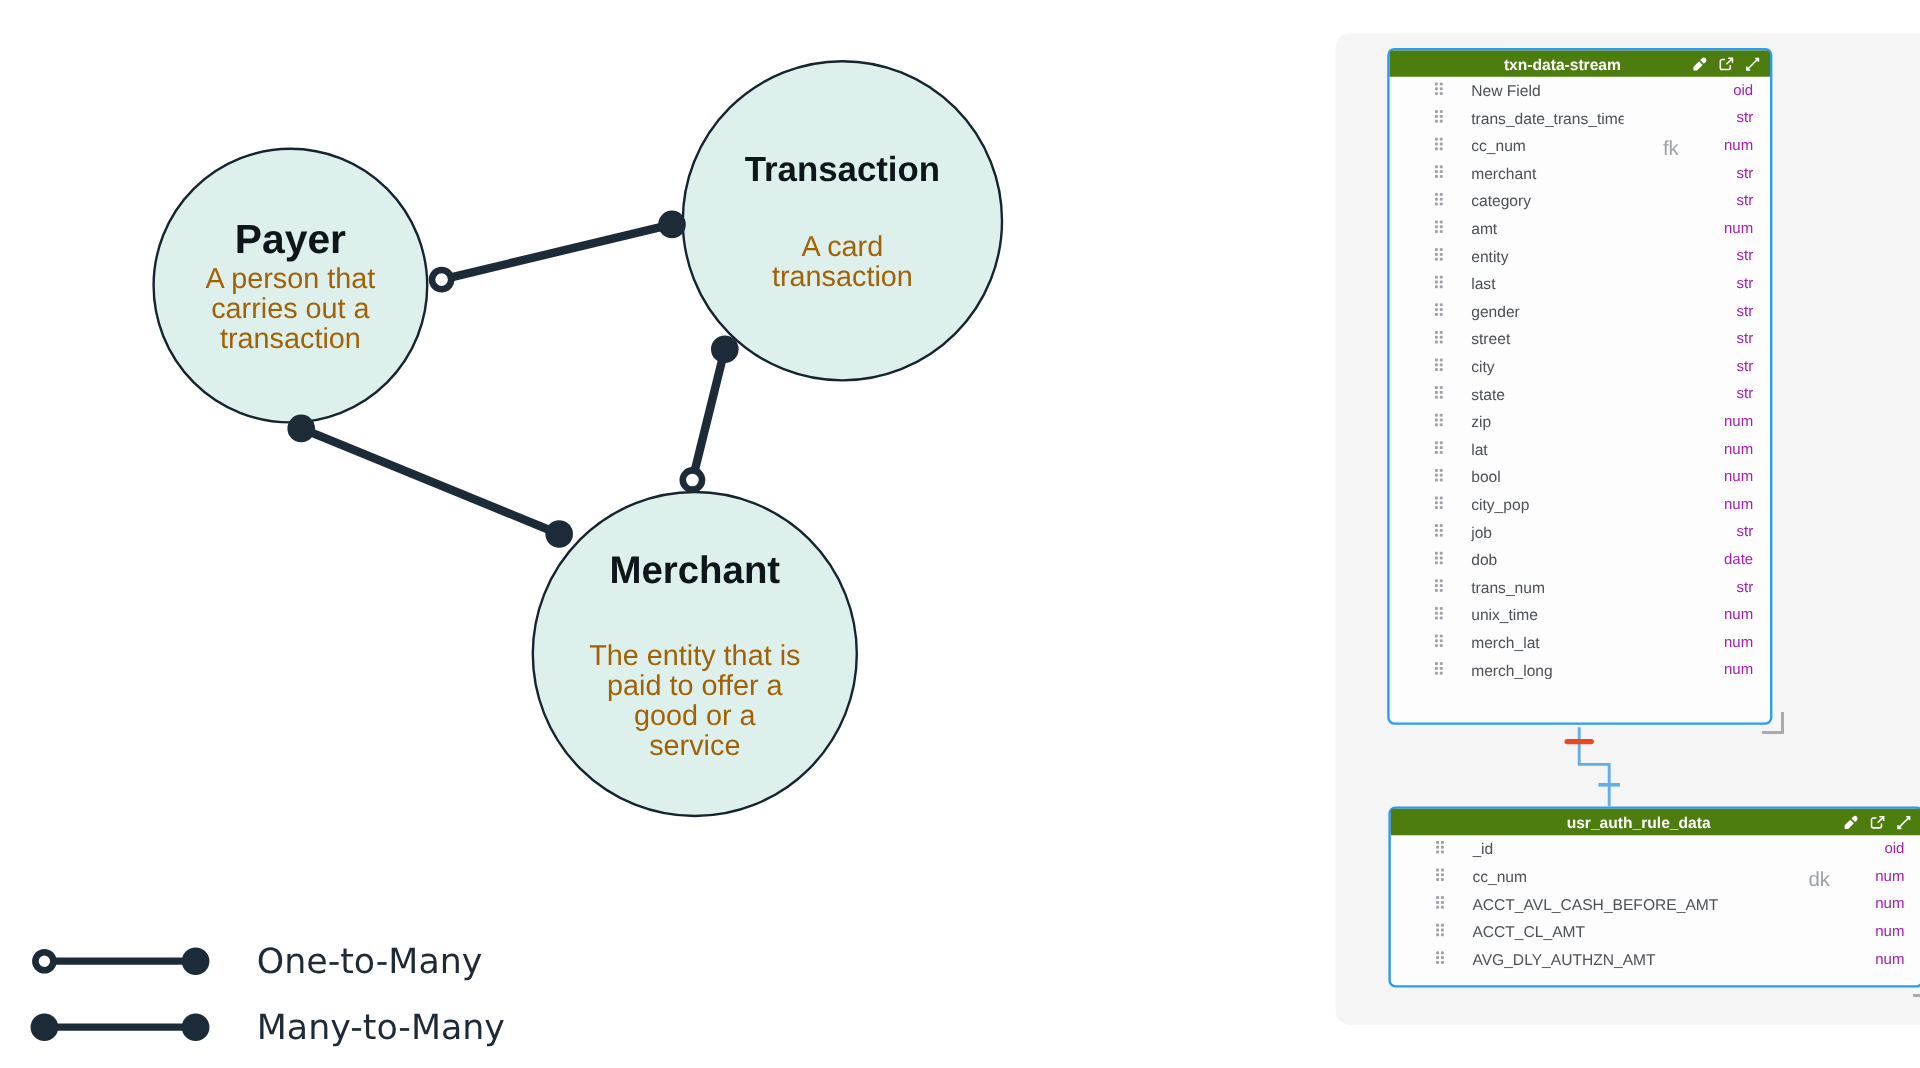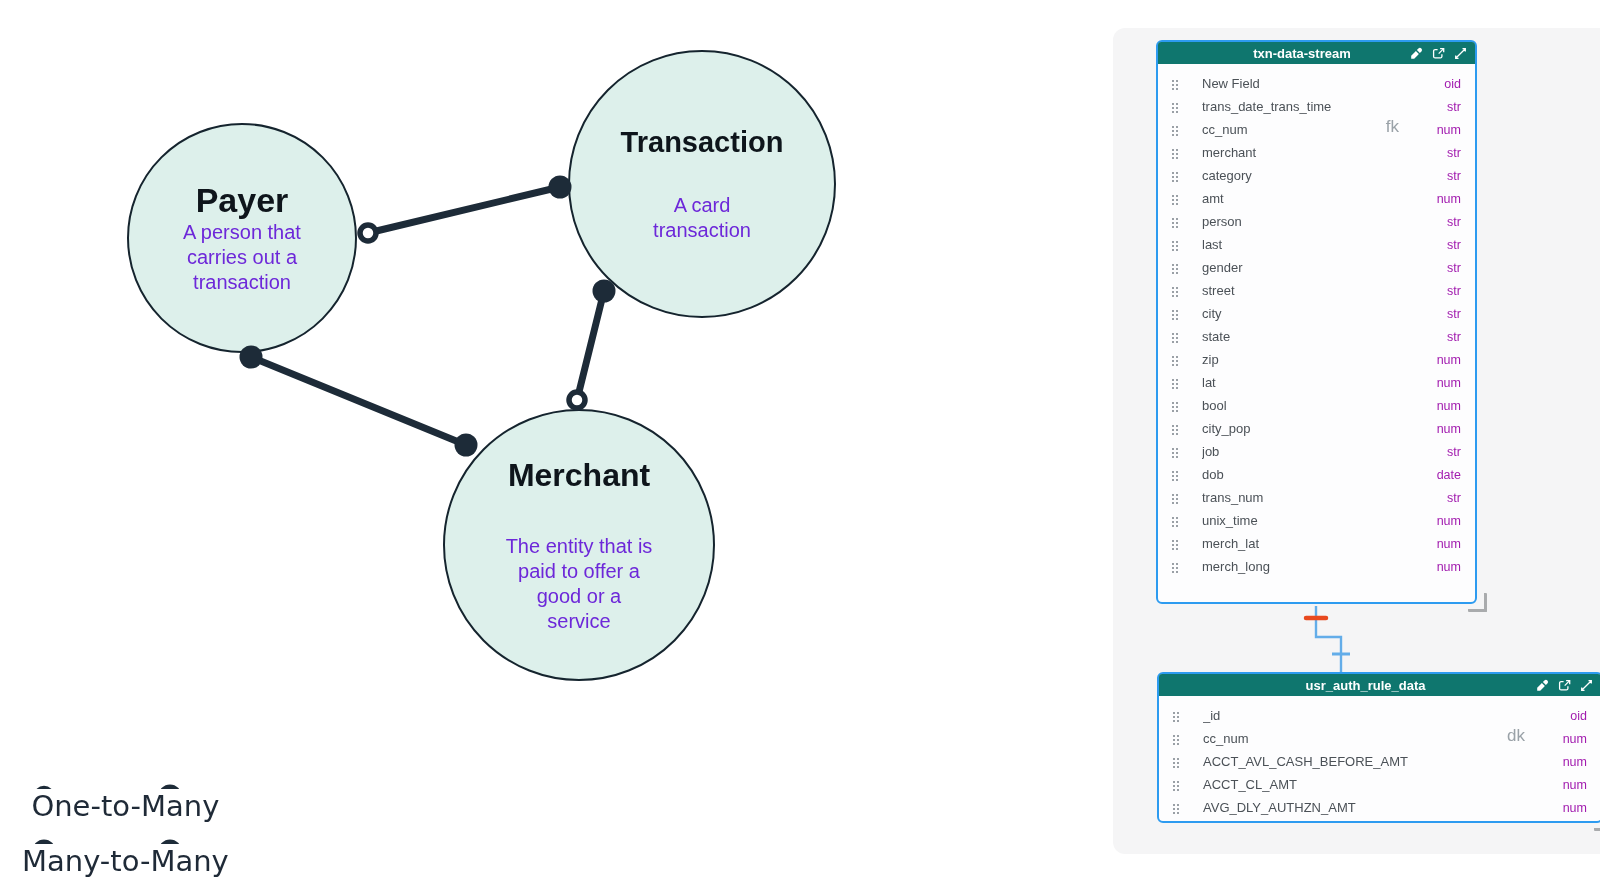--- a/index.html
+++ b/index.html
@@ -9,57 +9,57 @@
     font-family:"Liberation Sans", sans-serif;
   }
   
   .entity{
     position:absolute;border-radius:50%;
     background:#ddf0eb;border:2px solid #15242e;
     display:flex;flex-direction:column;align-items:center;justify-content:center;
     text-align:center;box-sizing:border-box;
   }
   .entity-title{font-weight:bold;color:#0e151b;}
-  .entity-desc{color:#6d28d9;font-size:20px;line-height:25px;white-space:pre-line;}
+  .entity-desc{color:#a16207;font-size:24px;line-height:25px;white-space:pre-line;}
   #entity-payer{left:127px;top:123px;width:230px;height:230px;}
   #entity-payer .entity-title{font-size:34px;}
   #entity-transaction{left:568px;top:50px;width:268px;height:268px;gap:34px;}
   #entity-transaction .entity-title{font-size:29px;}
   #entity-merchant{left:443px;top:409px;width:272px;height:272px;gap:40px;}
   #entity-merchant .entity-title{font-size:32px;}
   #edges-svg{position:absolute;left:0;top:0;pointer-events:none;}
 
   
   #legend{position:absolute;left:22px;top:779px;display:flex;flex-direction:column;gap:11px;}
-  .legend-row{display:flex;align-items:center;height:44px;flex-direction:column;}
+  .legend-row{display:flex;align-items:center;height:44px;}
   .legend-glyph{margin-right:22px;}
   .legend-label{font-family:"DejaVu Sans", sans-serif;font-size:29px;color:#1f2a37;}
 
   
   #schema-backdrop{
     position:absolute;left:1113px;top:28px;width:487px;height:826px;
     background:#f5f5f6;border-radius:12px 0 0 12px;
   }
   .panel{
     position:absolute;background:#fdfdfe;border:2px solid #2d9bf0;border-radius:6px;
     box-sizing:border-box;display:flex;flex-direction:column;
   }
   #panel-1{left:1156px;top:40px;width:321px;height:564px;}
   #panel-2{left:1157px;top:672px;width:446px;height:151px;}
   .panel-header{
-    height:22px;flex:0 0 22px;background:#0f766e;display:flex;align-items:center;
+    height:22px;flex:0 0 22px;background:#4d7c0f;display:flex;align-items:center;
     padding:0 8px;border-radius:3px 3px 0 0;
   }
   .panel-header .hspacer{width:28px;}
   .panel-title{flex:1;text-align:center;color:#ffffff;font-size:13px;font-weight:bold;
     white-space:nowrap;overflow:hidden;}
   .header-icons{display:flex;align-items:center;gap:9px;}
   .header-icons svg{display:block;}
   .panel-body{flex:1;padding-top:4px;overflow:hidden;}
-  .frow{display:flex;align-items:flex-end;height:23px;}
+  .frow{display:flex;align-items:flex-start;height:23px;padding-left:24px;}
   .handle{
     width:8px;height:12px;margin-left:13px;flex:0 0 8px;
     background-image:radial-gradient(circle,#9aa0a6 1.1px,transparent 1.4px);
     background-size:4px 4px;background-position:0 0;
   }
   .fname{margin-left:23px;flex:1;font-size:13px;color:#4b5157;white-space:nowrap;overflow:hidden;}
   .ftag{width:46px;text-align:right;font-size:17px;color:#9aa2a8;}
   .ftype{width:50px;margin-left:12px;margin-right:14px;text-align:right;font-size:12.5px;color:#a21caf;}
   .resize-corner{
     position:absolute;right:-12px;bottom:-10px;width:16px;height:16px;
@@ -188,21 +188,21 @@
 
   <div class="frow">
     <span class="handle"></span>
     <span class="fname">amt</span>
     <span class="ftag"></span>
     <span class="ftype">num</span>
   </div>
 
   <div class="frow">
     <span class="handle"></span>
-    <span class="fname">person</span>
+    <span class="fname">entity</span>
     <span class="ftag"></span>
     <span class="ftype">str</span>
   </div>
 
   <div class="frow">
     <span class="handle"></span>
     <span class="fname">last</span>
     <span class="ftag"></span>
     <span class="ftype">str</span>
   </div>

